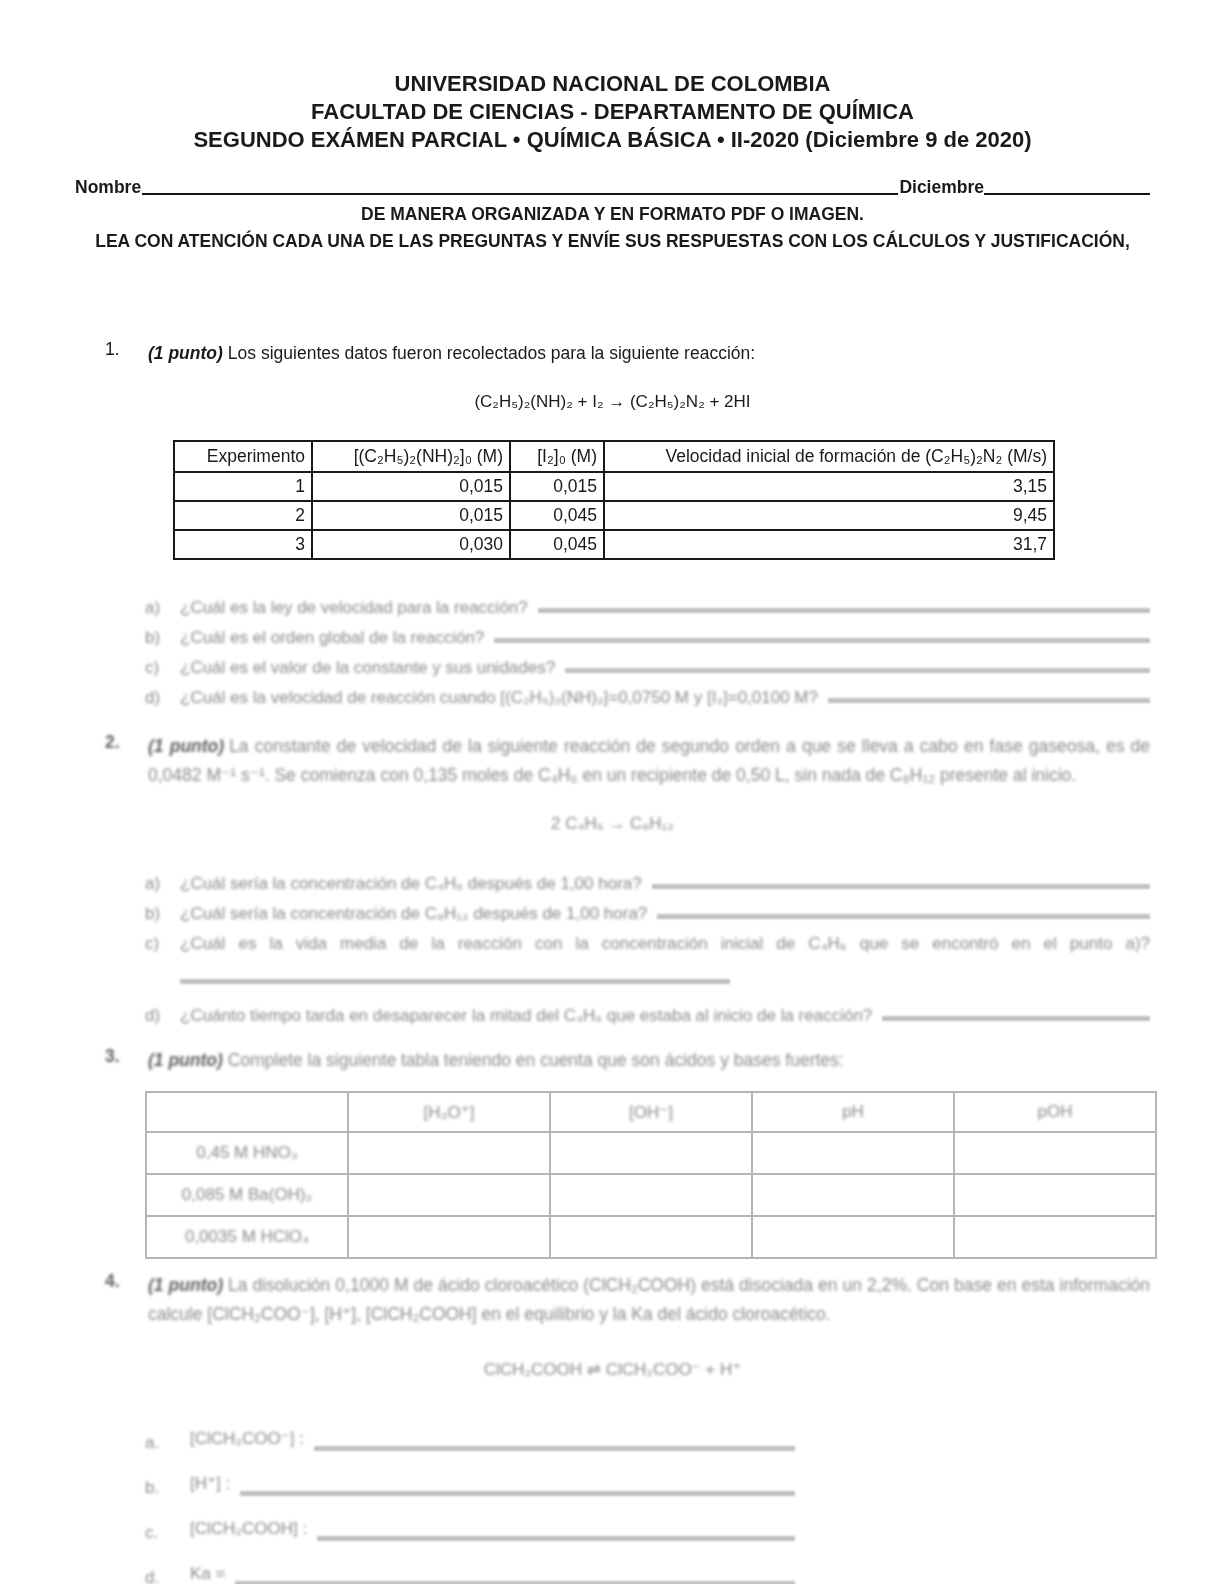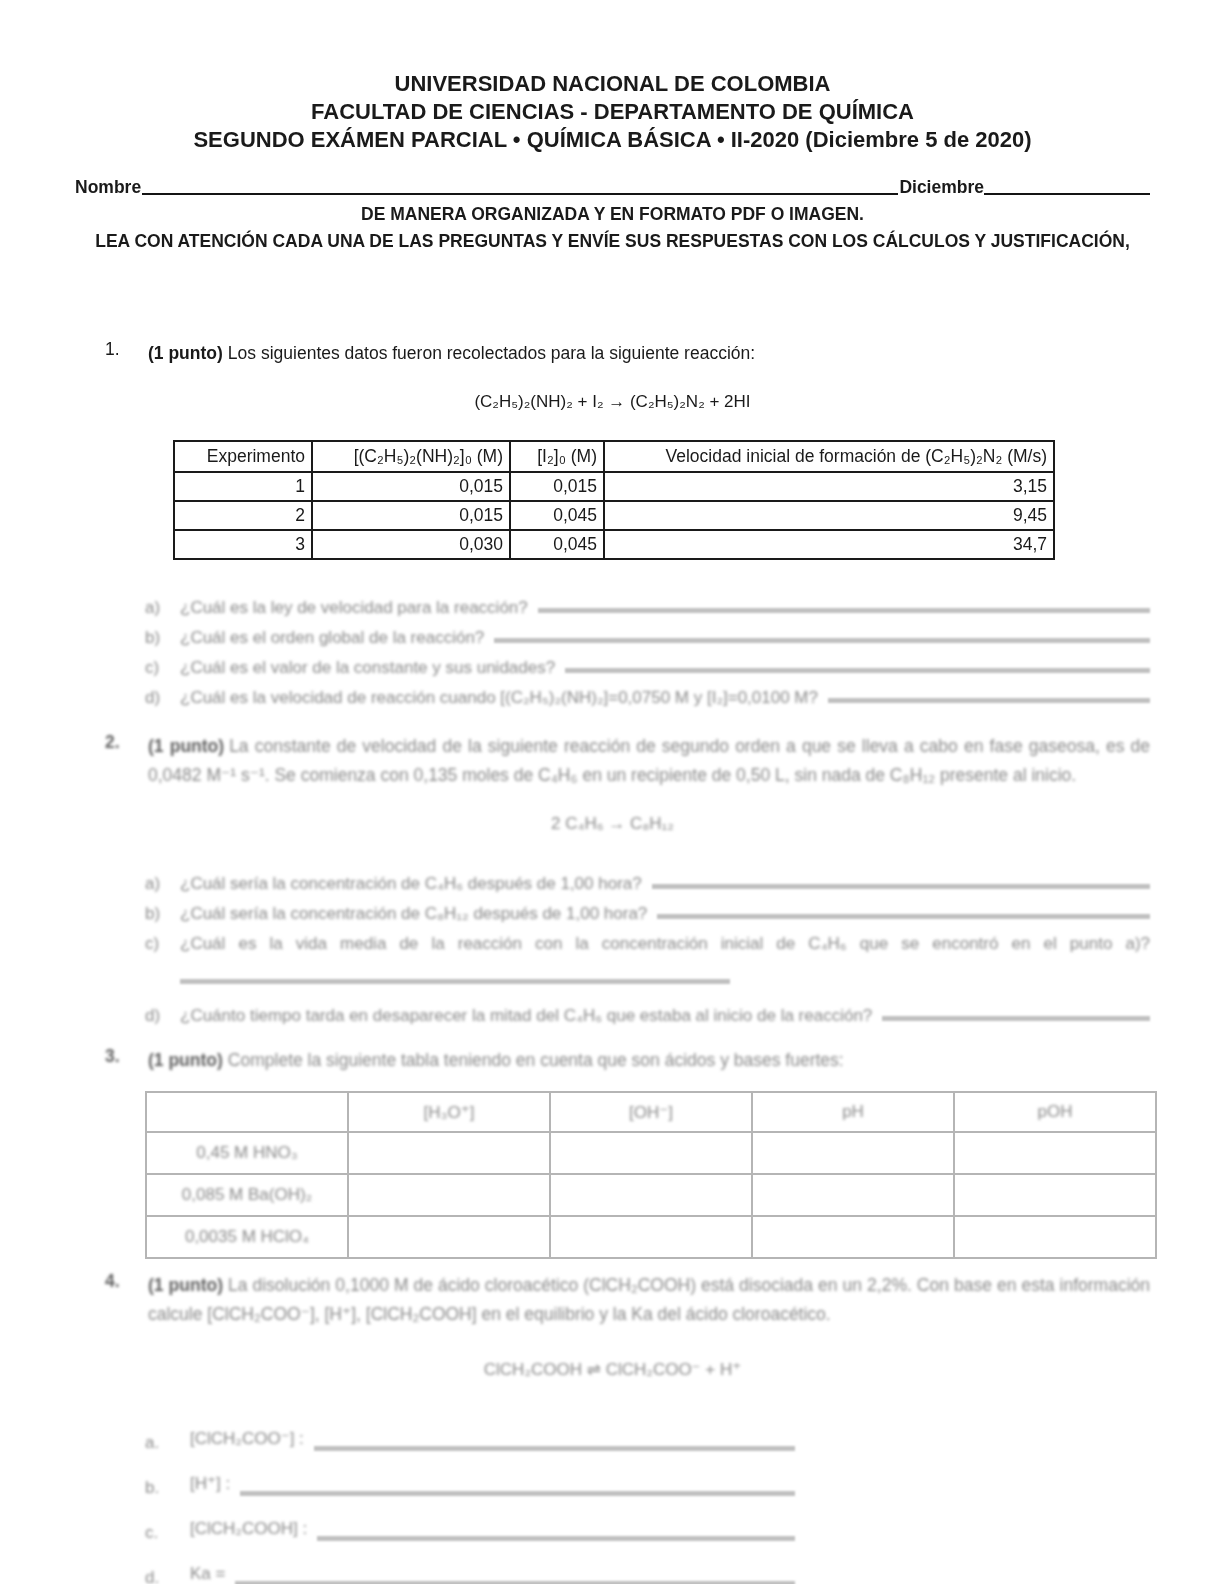--- a/index.html
+++ b/index.html
@@ -17,21 +17,21 @@
   .name-fill { flex:1; border-bottom:2.5px solid #141414; margin:0 1px 3px 1px; }
   .doc-fill  { width:166px; border-bottom:2.5px solid #141414; margin-bottom:3px; }
 
   .instructions { text-align:center; font-weight:bold; font-size:17.5px; line-height:27px; margin-top:3px; }
 
   
   .question { display:flex; font-size:17.5px; }
   .q-num  { flex:0 0 auto; width:43px; margin-left:30px; }
   .q-body { flex:1; line-height:29px; }
   .just   { text-align:justify; }
-  .points { font-weight:bold; margin-right:5px; }
+  .points { font-weight:bold; margin-right:5px;font-style:italic; }
 
   .equation { text-align:center; font-size:17px; }
 
   
   .blurred      { color:#8a8a8a; filter:blur(1.6px); }
   .blurred-bold { color:#5f5f5f; font-weight:bold; filter:blur(1.6px); }
 
   
   .ans-line { flex:1; border-bottom:5px solid #c0c0c0; margin:0 0 5px 10px; filter:blur(0.8px); }
 
@@ -72,21 +72,21 @@
   .mt-eq4    { margin-top:30px; }
 </style>
 </head>
 <body>
 
 <div class="page">
 
   <div class="doc-header">
     <div>UNIVERSIDAD NACIONAL DE COLOMBIA</div>
     <div>FACULTAD DE CIENCIAS - DEPARTAMENTO DE QUÍMICA</div>
-    <div>SEGUNDO EXÁMEN PARCIAL • QUÍMICA BÁSICA • II-2020 (Diciembre 5 de 2020)</div>
+    <div>SEGUNDO EXÁMEN PARCIAL • QUÍMICA BÁSICA • II-2020 (Diciembre 9 de 2020)</div>
   </div>
 
   <div class="name-row">
     <span>Nombre</span>
     <span class="name-fill"></span>
     <span>Diciembre</span>
     <span class="doc-fill"></span>
   </div>
 
   <div class="instructions">
@@ -122,21 +122,21 @@
       <tr>
         <td>2</td>
         <td>0,015</td>
         <td>0,045</td>
         <td>9,45</td>
       </tr>
       <tr>
         <td>3</td>
         <td>0,030</td>
         <td>0,045</td>
-        <td>34,7</td>
+        <td>31,7</td>
       </tr>
     </tbody>
   </table>
 
   <div class="items">
     <div class="item">
       <span class="item-label blurred">a)</span>
       <span class="blurred">¿Cuál es la ley de velocidad para la reacción?</span>
       <span class="ans-line"></span>
     </div>

